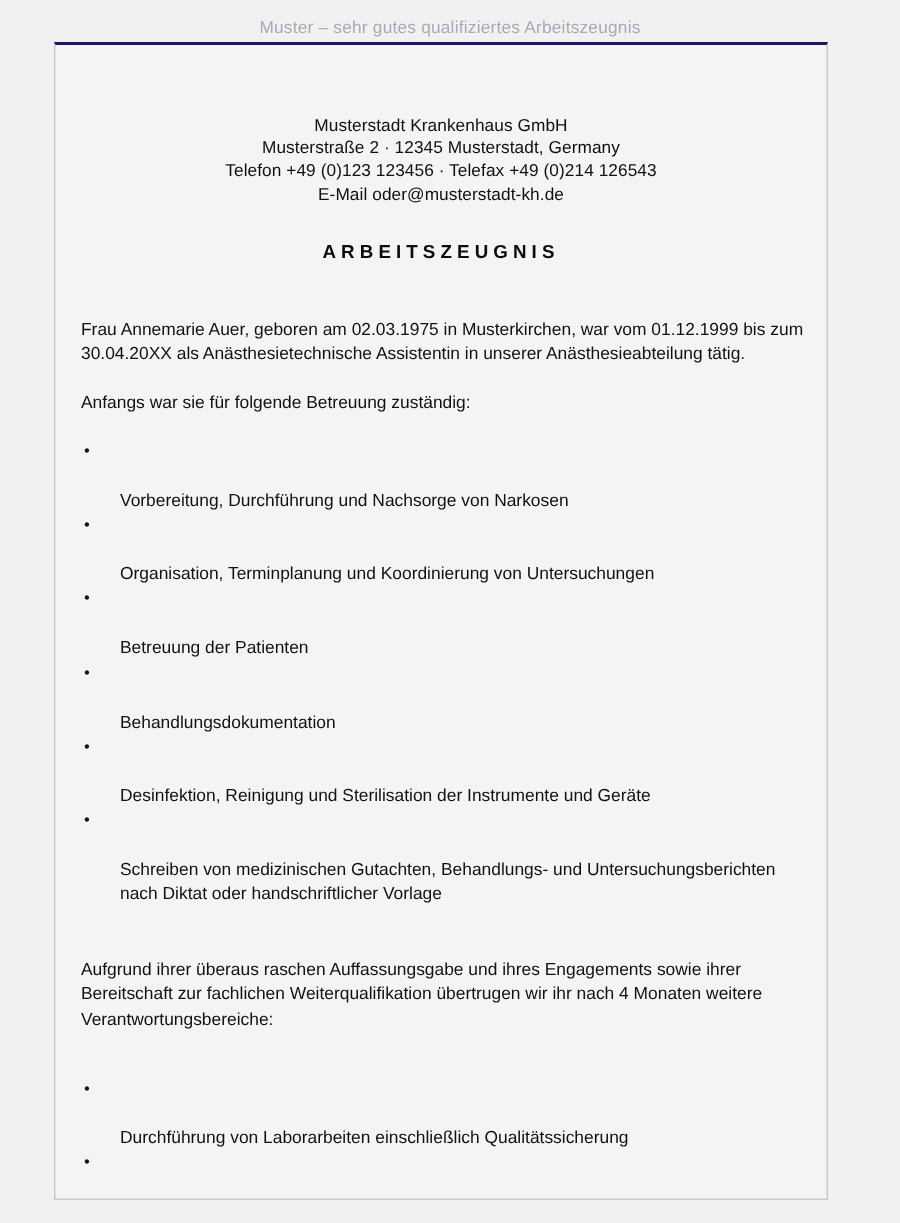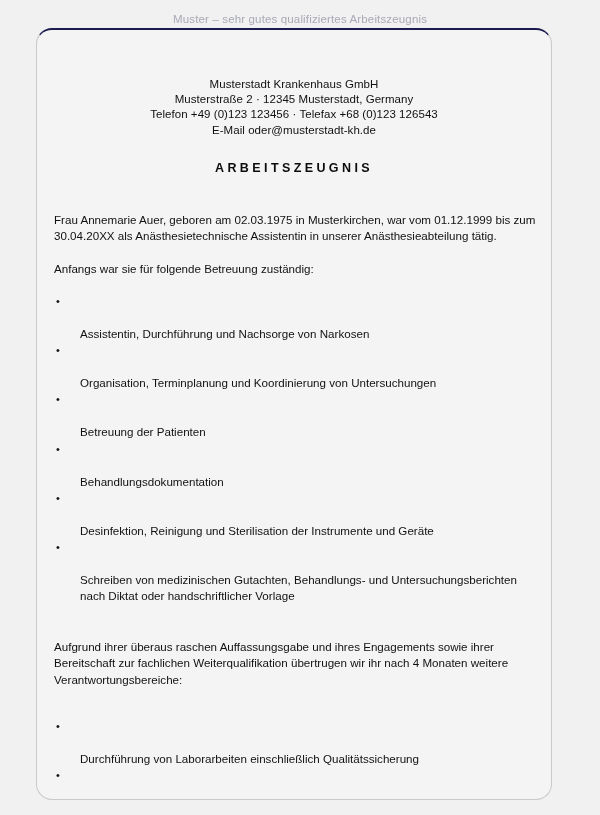--- a/index.html
+++ b/index.html
@@ -29,21 +29,20 @@
     top: 28px;
     width: 516px;
     height: 772px;
     background: #f4f4f4;
     border-left: 1px solid #c9c9c9;
     border-right: 1px solid #c9c9c9;
     border-bottom: 1px solid #c9c9c9;
     border-top: 2px solid #1b1b4f;
     box-sizing: border-box;
     overflow: hidden;
-    border-radius: 16px;
   }
 
   .page-inner {
     position: relative;
     width: 100%;
     height: 100%;
     padding: 0 10px;
     box-sizing: border-box;
   }
 
@@ -123,40 +122,40 @@
 <div class="screen">
 
   <div class="doc-header">Muster – sehr gutes qualifiziertes Arbeitszeugnis</div>
 
   <div class="page">
     <div class="page-inner">
 
       <div class="addr">
         <span class="ln">Musterstadt Krankenhaus GmbH</span>
         <span class="ln">Musterstraße 2   ·   12345 Musterstadt, Germany</span>
-        <span class="ln">Telefon +49 (0)123 123456   ·   Telefax +68 (0)123 126543</span>
+        <span class="ln">Telefon +49 (0)123 123456   ·   Telefax +49 (0)214 126543</span>
         <span class="ln">E-Mail oder@musterstadt-kh.de</span>
       </div>
 
       <div class="title">ARBEITSZEUGNIS</div>
 
       <div class="body-text">
 
         <p class="para">Frau Annemarie Auer, geboren am 02.03.1975 in Musterkirchen, war vom 01.12.1999 bis zum 30.04.20XX als Anästhesietechnische Assistentin in unserer Anästhesieabteilung tätig.</p>
 
         <div class="gap-sm"></div>
 
         <p class="para">Anfangs war sie für folgende Betreuung zuständig:</p>
 
         <div class="gap-sm"></div>
 
         <ul class="bullets">
           <li>
             <span class="dot">•</span>
-            <span>Assistentin, Durchführung und Nachsorge von Narkosen</span>
+            <span>Vorbereitung, Durchführung und Nachsorge von Narkosen</span>
           </li>
           <li>
             <span class="dot">•</span>
             <span>Organisation, Terminplanung und Koordinierung von Untersuchungen</span>
           </li>
           <li>
             <span class="dot">•</span>
             <span>Betreuung der Patienten</span>
           </li>
           <li>

